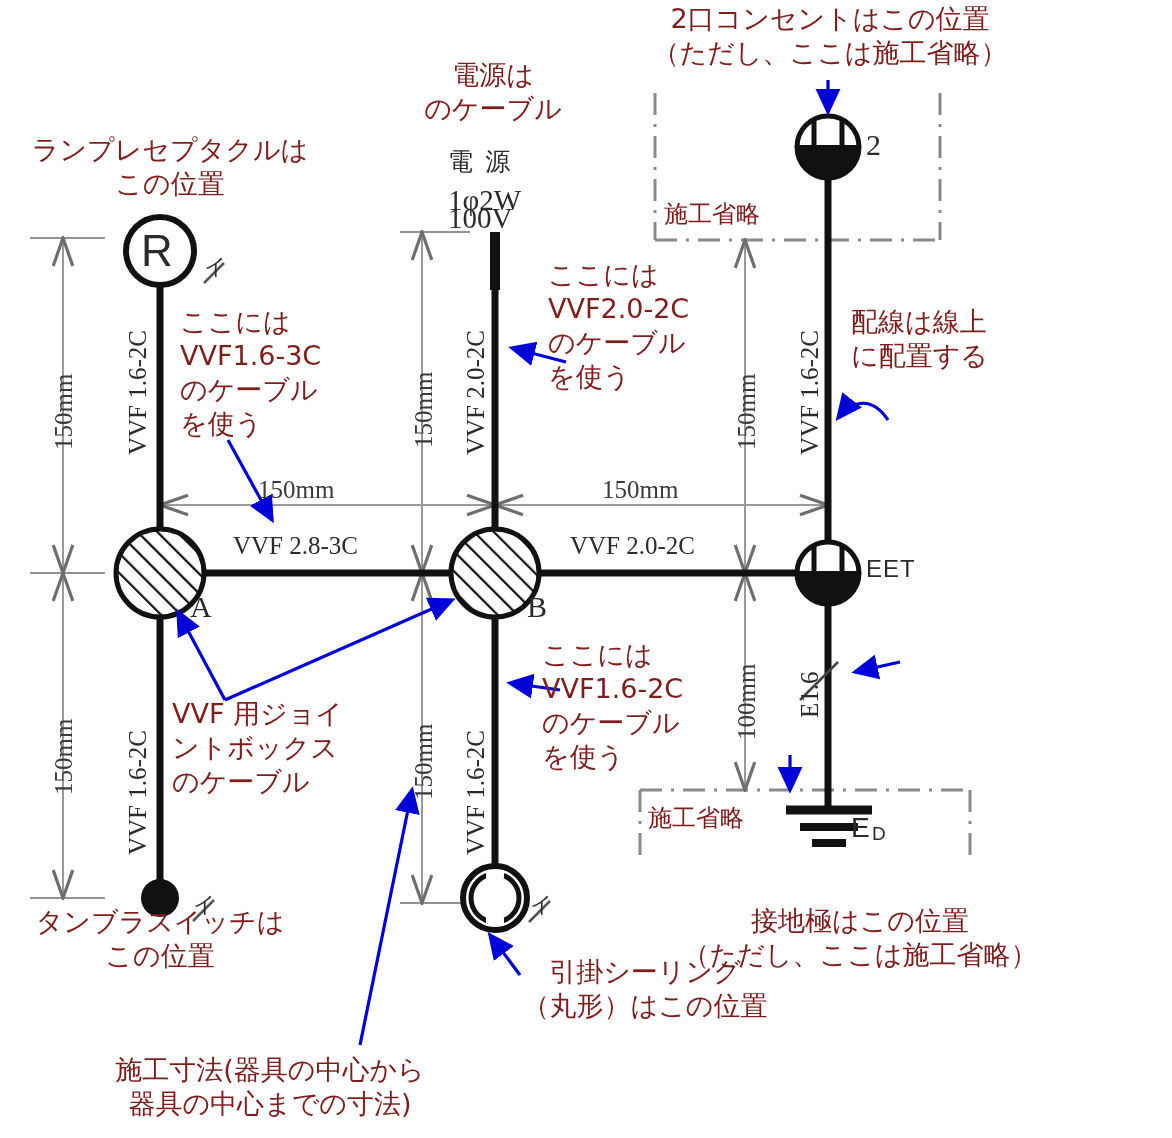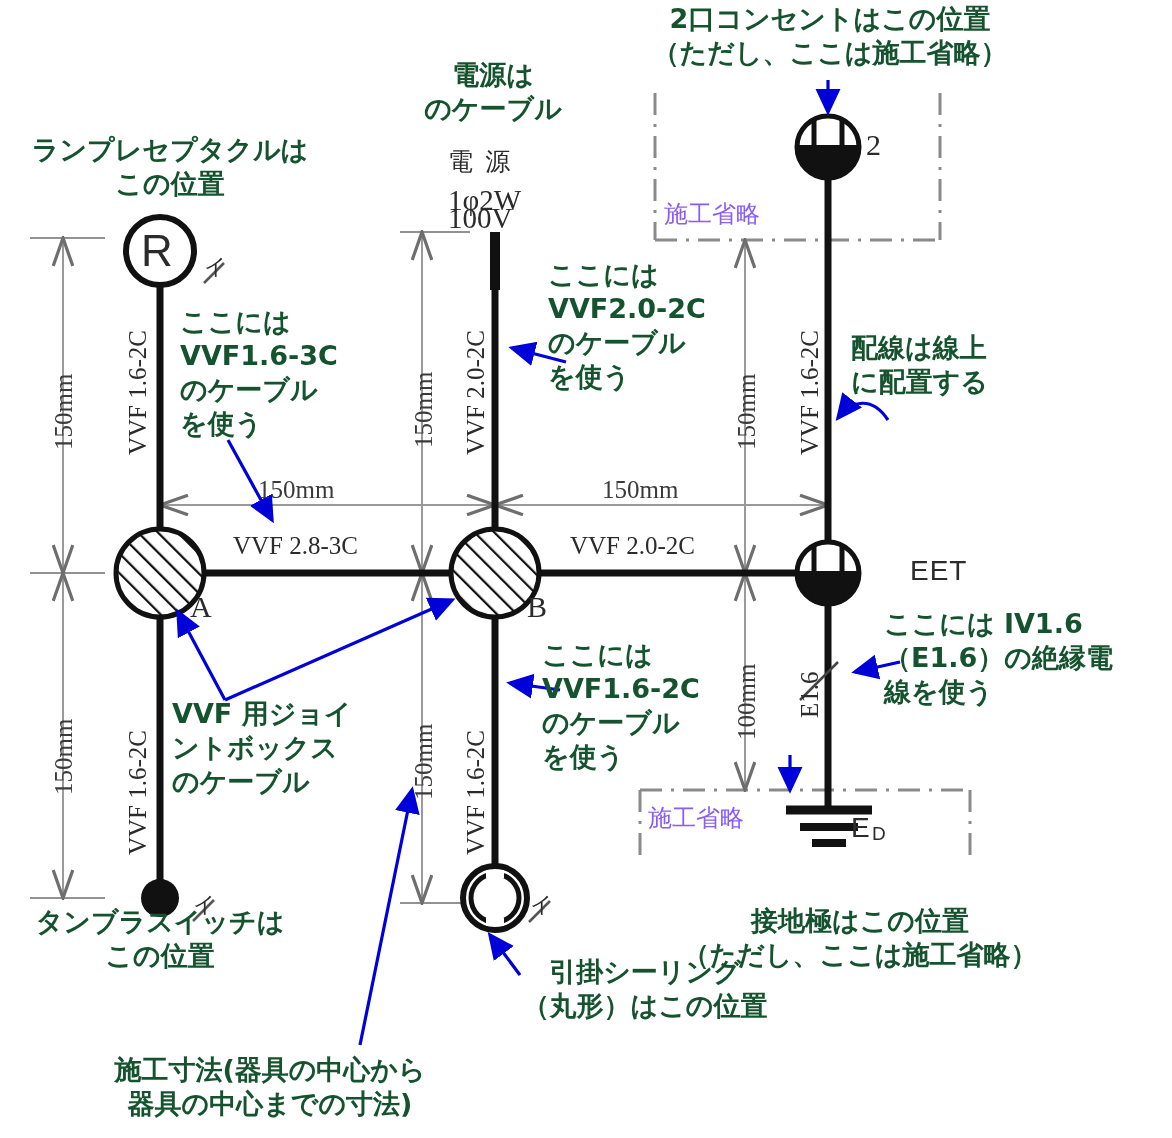--- a/index.html
+++ b/index.html
@@ -1,28 +1,28 @@
 <!DOCTYPE html>
 <html><head>
 <meta charset="utf-8">
 <style>
   html,body{margin:0;padding:0;background:#fff;}
   body{font-family:"Liberation Sans",sans-serif;}
   #stage{position:relative;width:1172px;height:1138px;background:#fff;overflow:hidden;}
   #svgroot{position:absolute;left:0;top:0;width:1172px;height:1138px;}
-  .redtext{position:absolute;color:#14532d;font-family:"DejaVu Sans",sans-serif;font-size:27px;line-height:1.26;white-space:pre;font-weight:bold;}
+  .redtext{position:absolute;color:#7f1d1d;font-family:"DejaVu Sans",sans-serif;font-size:27px;line-height:1.26;white-space:pre;}
   .redtext.c{text-align:center;}
   .blk{position:absolute;color:#2b2b2b;font-family:"Liberation Serif",serif;white-space:pre;}
   .vlab{position:absolute;color:#2b2b2b;font-family:"Liberation Serif",serif;white-space:pre;
         transform-origin:0 0;transform:rotate(-90deg);}
   .dimlab{position:absolute;color:#3a3a3a;font-family:"Liberation Serif",serif;font-size:25px;white-space:pre;}
   .vdimlab{position:absolute;color:#3a3a3a;font-family:"Liberation Serif",serif;font-size:25px;white-space:pre;
         transform-origin:0 0;transform:rotate(-90deg);}
   .sanslab{position:absolute;color:#2b2b2b;font-family:"Liberation Sans",sans-serif;white-space:pre;}
-  .omitlab{position:absolute;color:#8b5cf6;font-family:"Liberation Serif",serif;font-size:24px;white-space:pre;}
+  .omitlab{position:absolute;color:#7f1d1d;font-family:"Liberation Serif",serif;font-size:24px;white-space:pre;}
 </style>
 </head>
 <body>
 
 <div id="stage">
 
   <svg id="svgroot" viewBox="0 0 1172 1138">
     <defs>
       <pattern id="hatch" width="14" height="14" patternUnits="userSpaceOnUse" patternTransform="rotate(-45)">
         <rect width="14" height="14" fill="#fff"></rect>
@@ -189,27 +189,24 @@
   <div class="redtext" style="left:548px;top:258px;">ここには
 VVF2.0-2C
 のケーブル
 を使う</div>
 
   <div class="redtext" style="left:542px;top:638px;">ここには
 VVF1.6-2C
 のケーブル
 を使う</div>
 
-  <div class="redtext" style="left:851px;top:305px;margin-top:26px;">配線は線上
+  <div class="redtext" style="left:851px;top:305px;">配線は線上
 に配置する</div>
 
 
-  <div class="redtext" style="left:884px;top:607px;">ここには IV1.6
-（E1.6）の絶縁電
-線を使う</div>
 
   <div class="redtext" style="left:172px;top:697px;">VVF 用ジョイ
 ントボックス
 のケーブル</div>
 
   <div class="redtext c" style="left:0px;top:905px;width:320px;">タンブラスイッチは
 この位置</div>
 
   <div class="redtext c" style="left:485px;top:955px;width:320px;">引掛シーリング
 （丸形）はこの位置</div>
@@ -224,21 +221,21 @@
   <div class="blk" style="left:448px;top:184px;font-size:29px;">1φ2W</div>
   <div class="blk" style="left:448px;top:202px;font-size:29px;">100V</div>
 
   <div class="blk" style="left:141px;top:226px;font-size:44px;font-family:'Liberation Sans',sans-serif;">R</div>
   <div class="blk" style="left:204px;top:252px;font-size:22px;">イ</div>
   <div class="blk" style="left:193px;top:890px;font-size:22px;">イ</div>
   <div class="blk" style="left:530px;top:890px;font-size:22px;">イ</div>
   <div class="blk" style="left:190px;top:590px;font-size:30px;">A</div>
   <div class="blk" style="left:527px;top:590px;font-size:30px;">B</div>
   <div class="blk" style="left:866px;top:128px;font-size:30px;">2</div>
-  <div class="sanslab" style="left:910px;top:555px;font-size:28px;letter-spacing:1px;">EET</div>
+  <div class="sanslab" style="left:866px;top:555px;font-size:24px;letter-spacing:1px;">EET</div>
   <div class="sanslab" style="left:851px;top:812px;font-size:28px;">E</div>
   <div class="sanslab" style="left:872px;top:823px;font-size:19px;">D</div>
 
   <div class="omitlab" style="left:664px;top:198px;">施工省略</div>
   <div class="omitlab" style="left:648px;top:802px;">施工省略</div>
 
   <div class="vlab" style="left:124px;top:455px;font-size:25px;">VVF 1.6-2C</div>
   <div class="vlab" style="left:124px;top:855px;font-size:25px;">VVF 1.6-2C</div>
   <div class="vlab" style="left:462px;top:455px;font-size:25px;">VVF 2.0-2C</div>
   <div class="vlab" style="left:462px;top:855px;font-size:25px;">VVF 1.6-2C</div>

